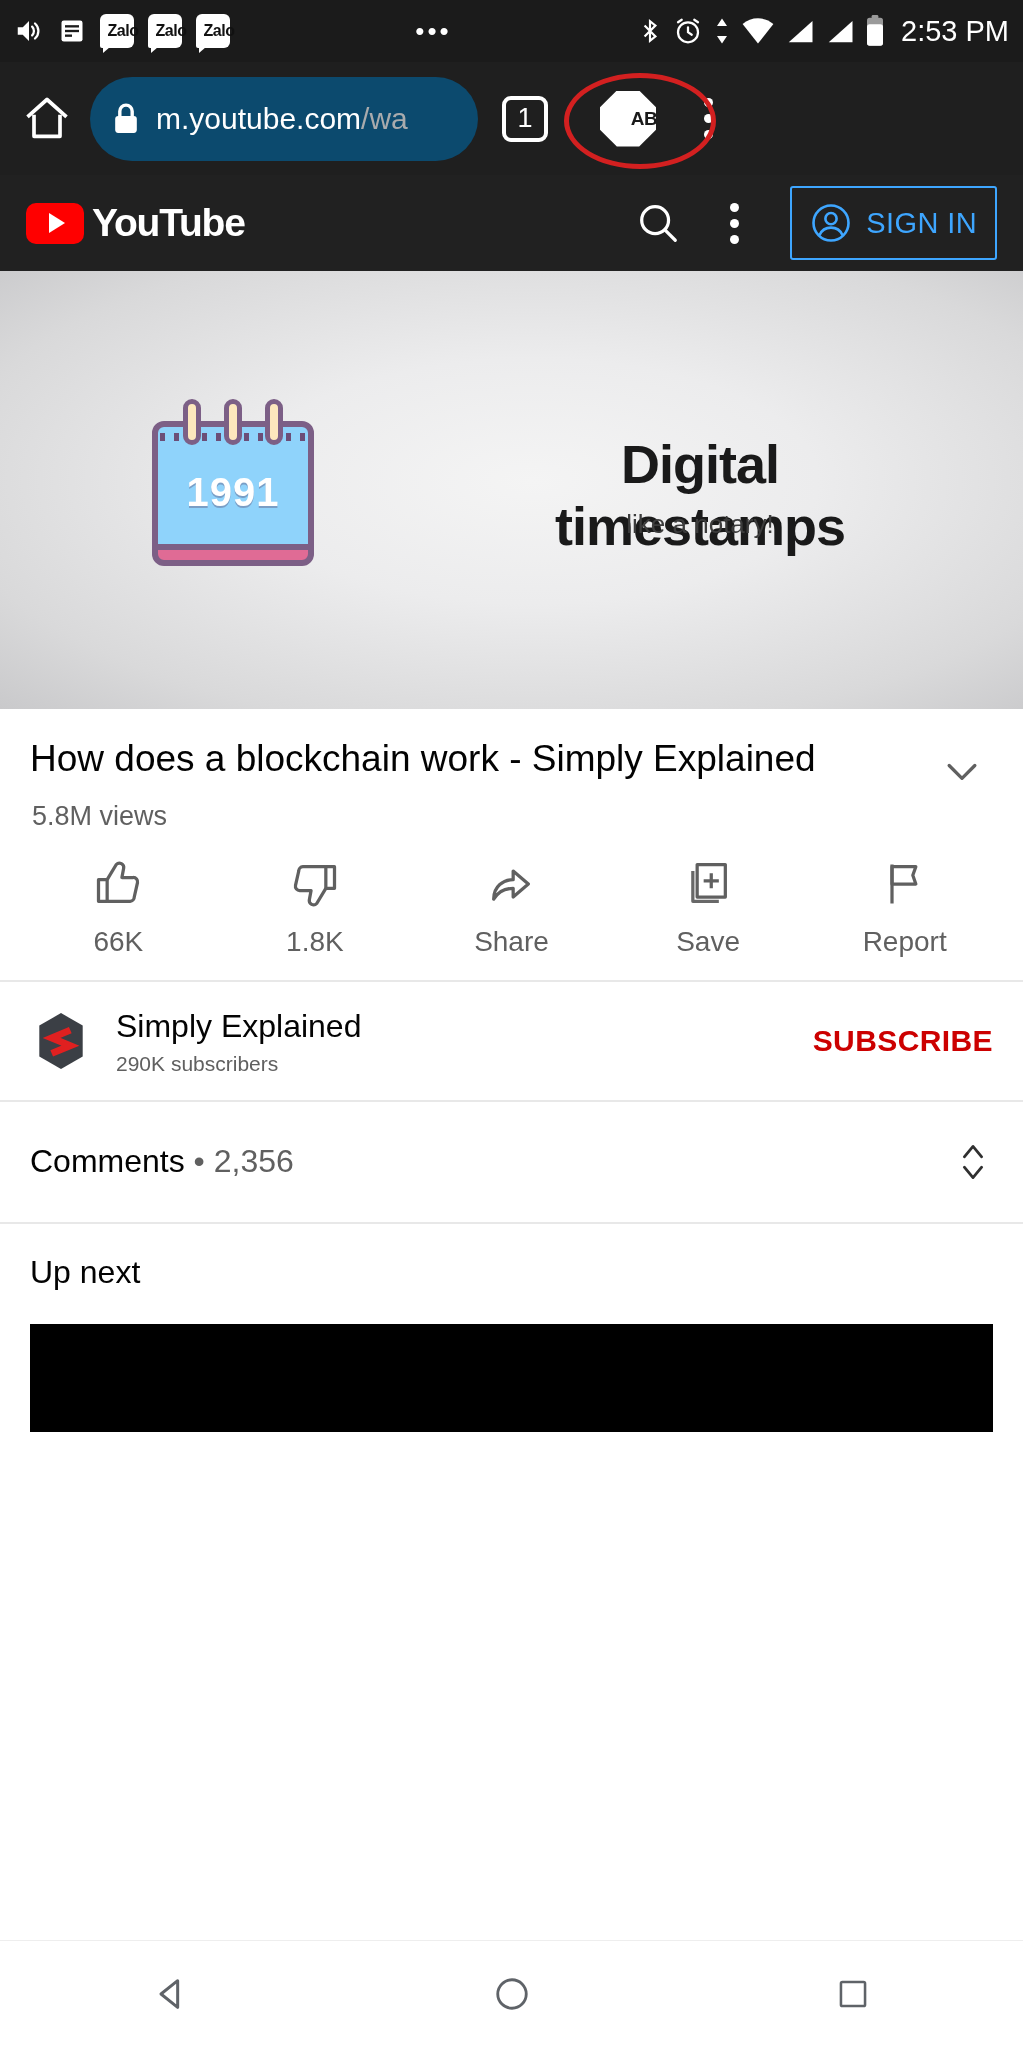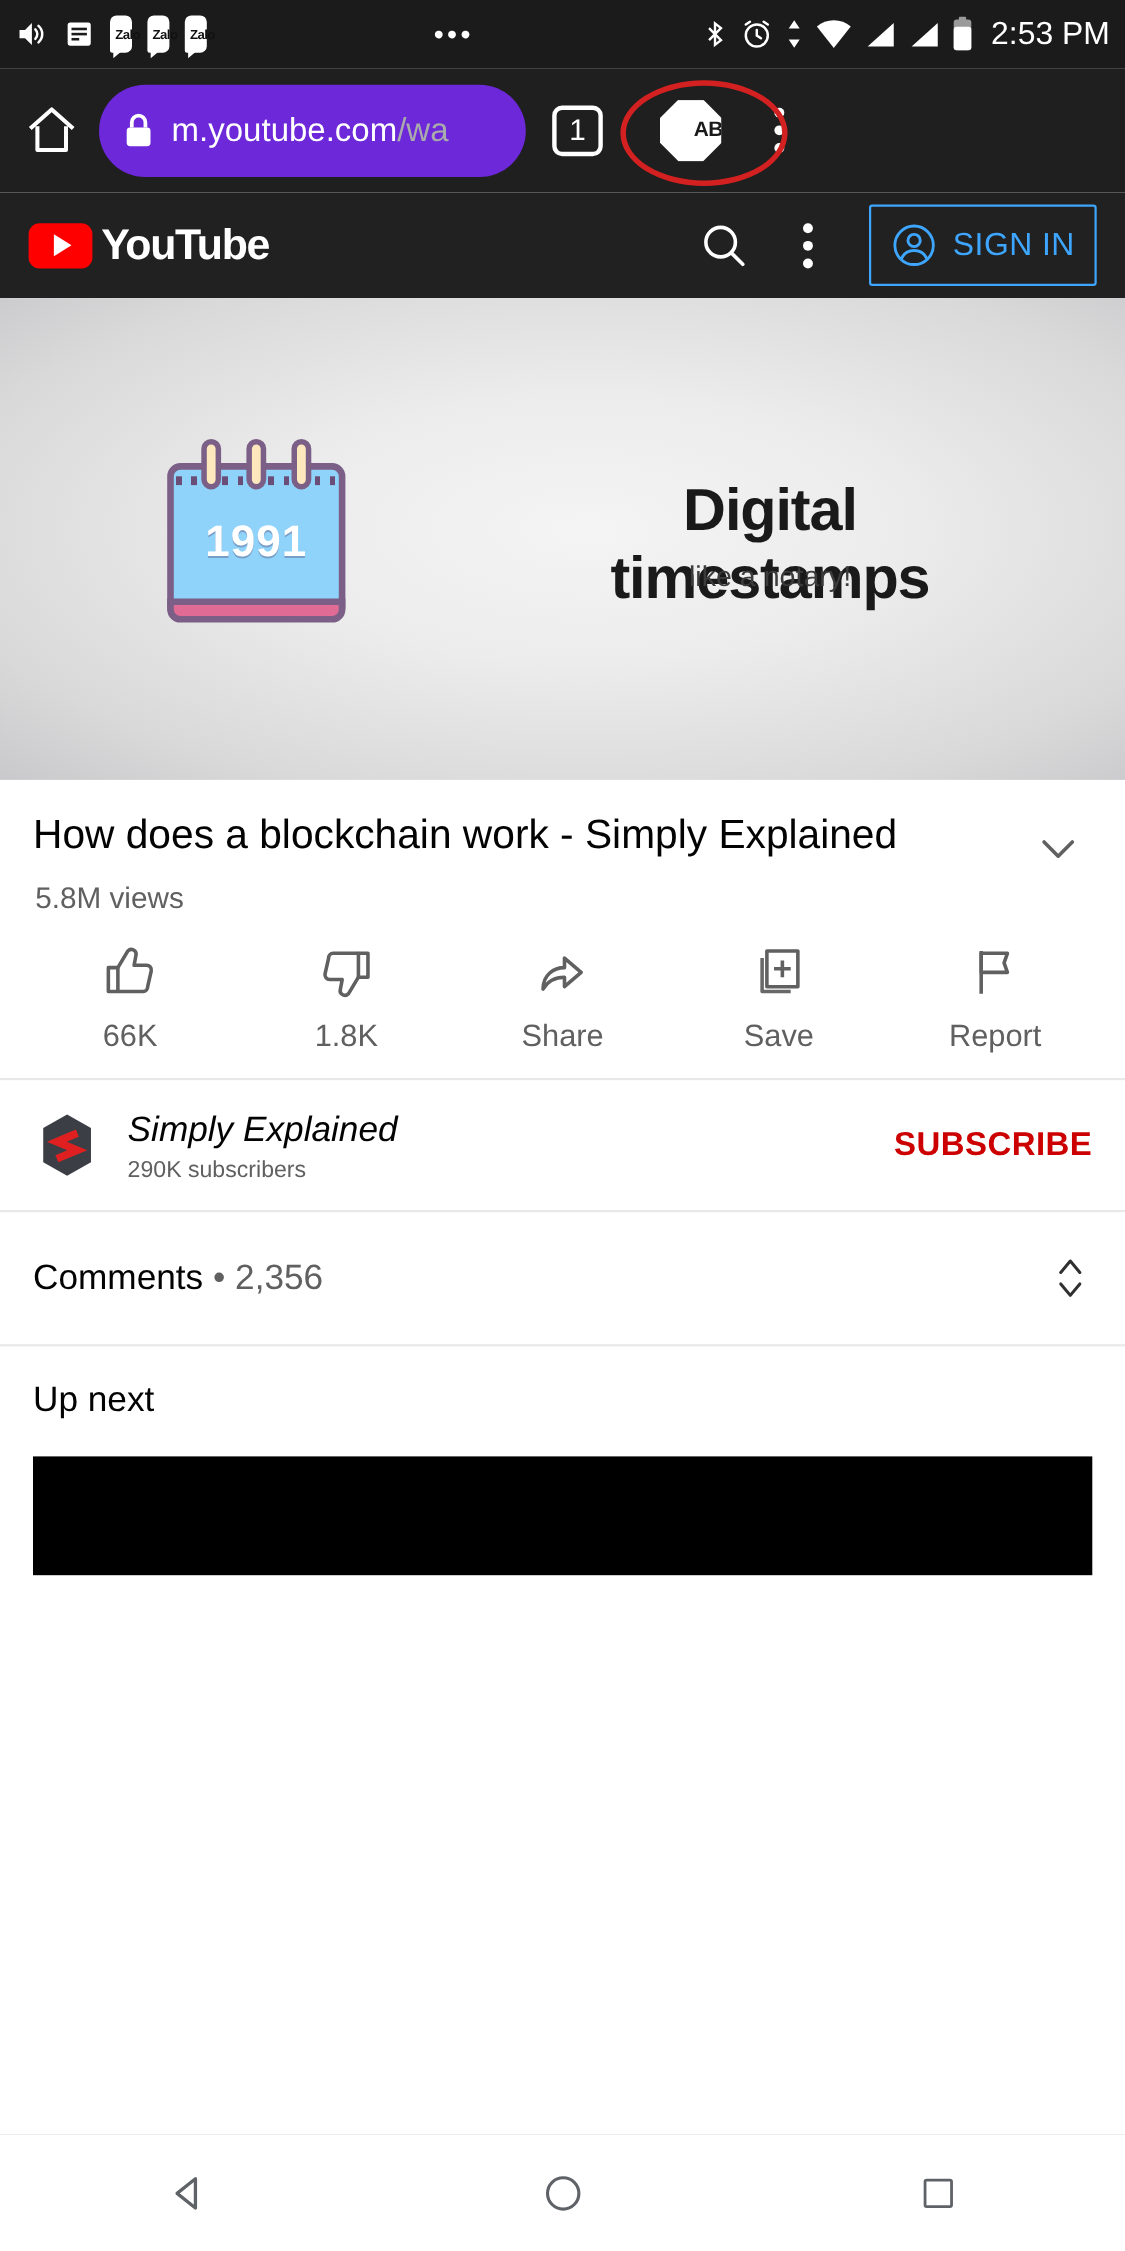--- a/index.html
+++ b/index.html
@@ -13,43 +13,43 @@
 
   
   .statusbar{
     height:62px; background:#1b1b1b; display:flex; align-items:center;
     padding:0 14px; gap:0;
   }
   .sb-left{ display:flex; align-items:center; gap:14px; flex:0 0 auto; }
   .sb-mid{ flex:1 1 auto; display:flex; align-items:center; justify-content:center; }
   .sb-right{ display:flex; align-items:center; gap:10px; flex:0 0 auto; }
   .zalo{
-    width:20px; height:34px; background:#fff; color:#111;
-    border-radius:6px 6px 6px 2px; font-size:12px; font-weight:bold;
+    width:34px; height:34px; background:#fff; color:#111;
+    border-radius:6px 6px 6px 2px; font-size:16px; font-weight:bold;
     display:flex; align-items:center; justify-content:center;
     font-family:"Liberation Sans",sans-serif; letter-spacing:-0.5px;
     position:relative;
     padding-left:12px;
   }
   .zalo::after{
     content:""; position:absolute; left:3px; bottom:-5px;
     border-left:7px solid #fff; border-bottom:6px solid transparent;
   }
   .dots3{ color:#fff; font-size:26px; letter-spacing:3px; line-height:1; }
   .clock-txt{ color:#fff; font-size:29px; font-weight:500; margin-left:6px; white-space:nowrap;}
   .ico{ display:block; }
 
   
   .browserbar{
     height:113px; background:#1f1f1f; display:flex; align-items:center;
     padding:0 16px; gap:0;
   }
   .home-btn{ width:62px; height:62px; display:flex; align-items:center; justify-content:center; flex:0 0 auto;}
   .urlpill{
-    flex:0 0 auto; width:388px; height:84px; background:#6d28d9; border-radius:42px;
+    flex:0 0 auto; width:388px; height:84px; background:#0c4a6e; border-radius:42px;
     display:flex; align-items:center; padding:0 22px; gap:16px; margin-left:12px;
     overflow:hidden;
   }
   .url-text{
     color:#ffffff; font-size:30px; white-space:nowrap; overflow:hidden;
   }
   .url-text .path{ color:#a9abad; }
   .tabcount{
     margin-left:24px; width:46px; height:46px; border:4px solid #fff; border-radius:9px;
     color:#fff; font-size:27px; display:flex; align-items:center; justify-content:center;
@@ -152,21 +152,21 @@
   }
   .action-lbl{ font-size:28px; color:#606060; font-weight:500; }
   .divider{ height:2px; background:#e8e8e8; }
 
   .channel{ display:flex; align-items:center; padding:24px 30px; gap:24px; }
   .avatar{
     width:62px;height:62px;border-radius:50%;background:#fff;flex:0 0 auto;
     display:flex;align-items:center;justify-content:center; overflow:hidden;
   }
   .chan-meta{ flex:1; }
-  .chan-name{ font-size:32px; color:#030303; line-height:1.3;font-style:italic; }
+  .chan-name{ font-size:32px; color:#030303; line-height:1.3; }
   .chan-subs{ font-size:21px; color:#606060; margin-top:4px; }
   .subscribe{ color:#cc0000; font-size:30px; font-weight:bold; letter-spacing:0.4px; }
 
   .comments{ display:flex; align-items:center; padding:34px 30px; }
   .cm-label{ flex:1; font-size:32px; color:#030303; }
   .cm-count{ color:#606060; }
 
   .upnext{ padding:30px 30px 33px 30px; font-size:32px; color:#030303; }
   .upnext-thumb{ margin:0 30px; height:108px; background:#000; }
 

